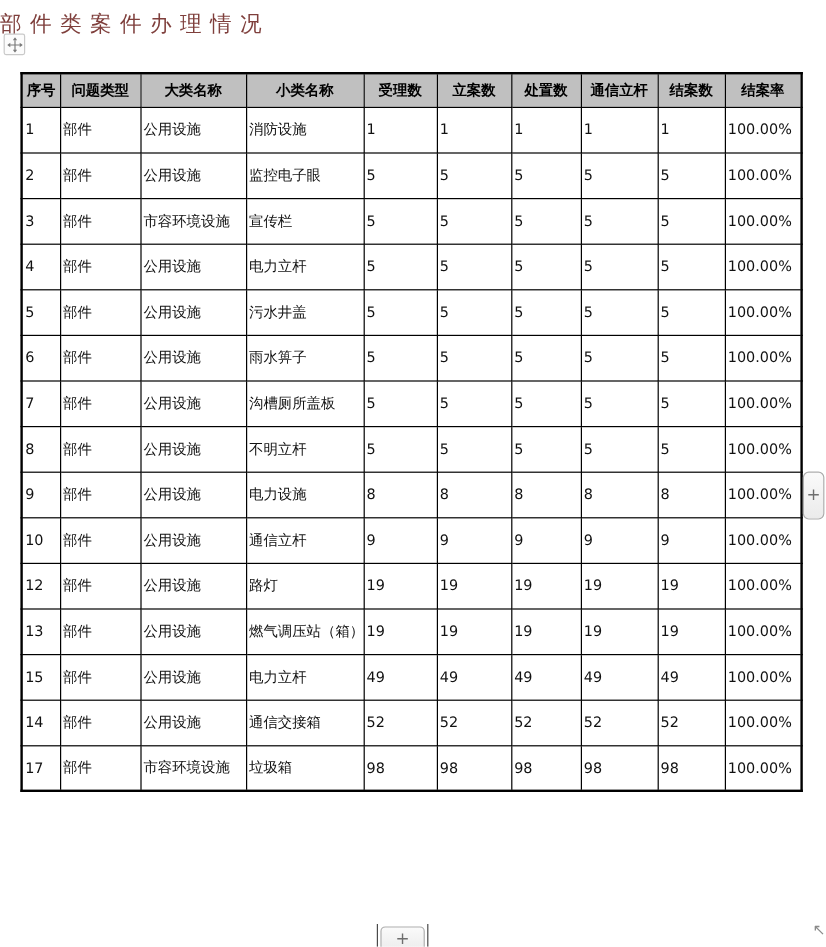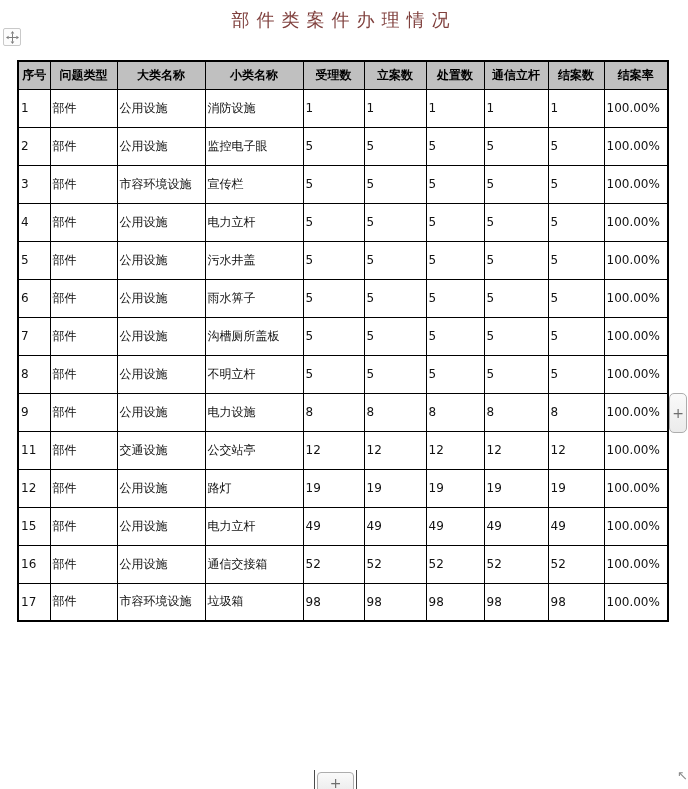--- a/index.html
+++ b/index.html
@@ -7,21 +7,20 @@
     width: 688px; height: 789px;
     background: #ffffff;
     font-family: "DejaVu Sans", sans-serif;
     position: relative;
     overflow: hidden;
   }
   .page-title {
     position: absolute;
     top: 8px; left: 0;
     width: 688px;
-    text-align: center;
     font-family: "DejaVu Serif", serif;
     font-size: 18px;
     letter-spacing: 7px;
     color: #7f3f3c;
     white-space: nowrap;
   }
   .move-handle {
     position: absolute;
     left: 3px; top: 28px;
     width: 18px; height: 18px;
@@ -249,57 +248,69 @@
         <td>公用设施</td>
         <td>电力设施</td>
         <td>8</td>
         <td>8</td>
         <td>8</td>
         <td>8</td>
         <td>8</td>
         <td>100.00%</td>
       </tr>
       <tr>
-        <td>11</td>
-        <td>部件</td>
-        <td>交通设施</td>
-        <td>公交站亭</td>
+        <td>10</td>
+        <td>部件</td>
+        <td>公用设施</td>
+        <td>通信立杆</td>
+        <td>9</td>
+        <td>9</td>
+        <td>9</td>
+        <td>9</td>
+        <td>9</td>
+        <td>100.00%</td>
+      </tr>
+      <tr>
         <td>12</td>
-        <td>12</td>
-        <td>12</td>
-        <td>12</td>
-        <td>12</td>
-        <td>100.00%</td>
-      </tr>
-      <tr>
-        <td>12</td>
         <td>部件</td>
         <td>公用设施</td>
         <td>路灯</td>
         <td>19</td>
         <td>19</td>
         <td>19</td>
         <td>19</td>
         <td>19</td>
         <td>100.00%</td>
       </tr>
       <tr>
+        <td>13</td>
+        <td>部件</td>
+        <td>公用设施</td>
+        <td>燃气调压站（箱）</td>
+        <td>19</td>
+        <td>19</td>
+        <td>19</td>
+        <td>19</td>
+        <td>19</td>
+        <td>100.00%</td>
+      </tr>
+      <tr>
         <td>15</td>
         <td>部件</td>
         <td>公用设施</td>
         <td>电力立杆</td>
         <td>49</td>
         <td>49</td>
         <td>49</td>
         <td>49</td>
         <td>49</td>
         <td>100.00%</td>
       </tr>
       <tr>
-        <td>16</td>
+        <td>14</td>
         <td>部件</td>
         <td>公用设施</td>
         <td>通信交接箱</td>
         <td>52</td>
         <td>52</td>
         <td>52</td>
         <td>52</td>
         <td>52</td>
         <td>100.00%</td>
       </tr>

